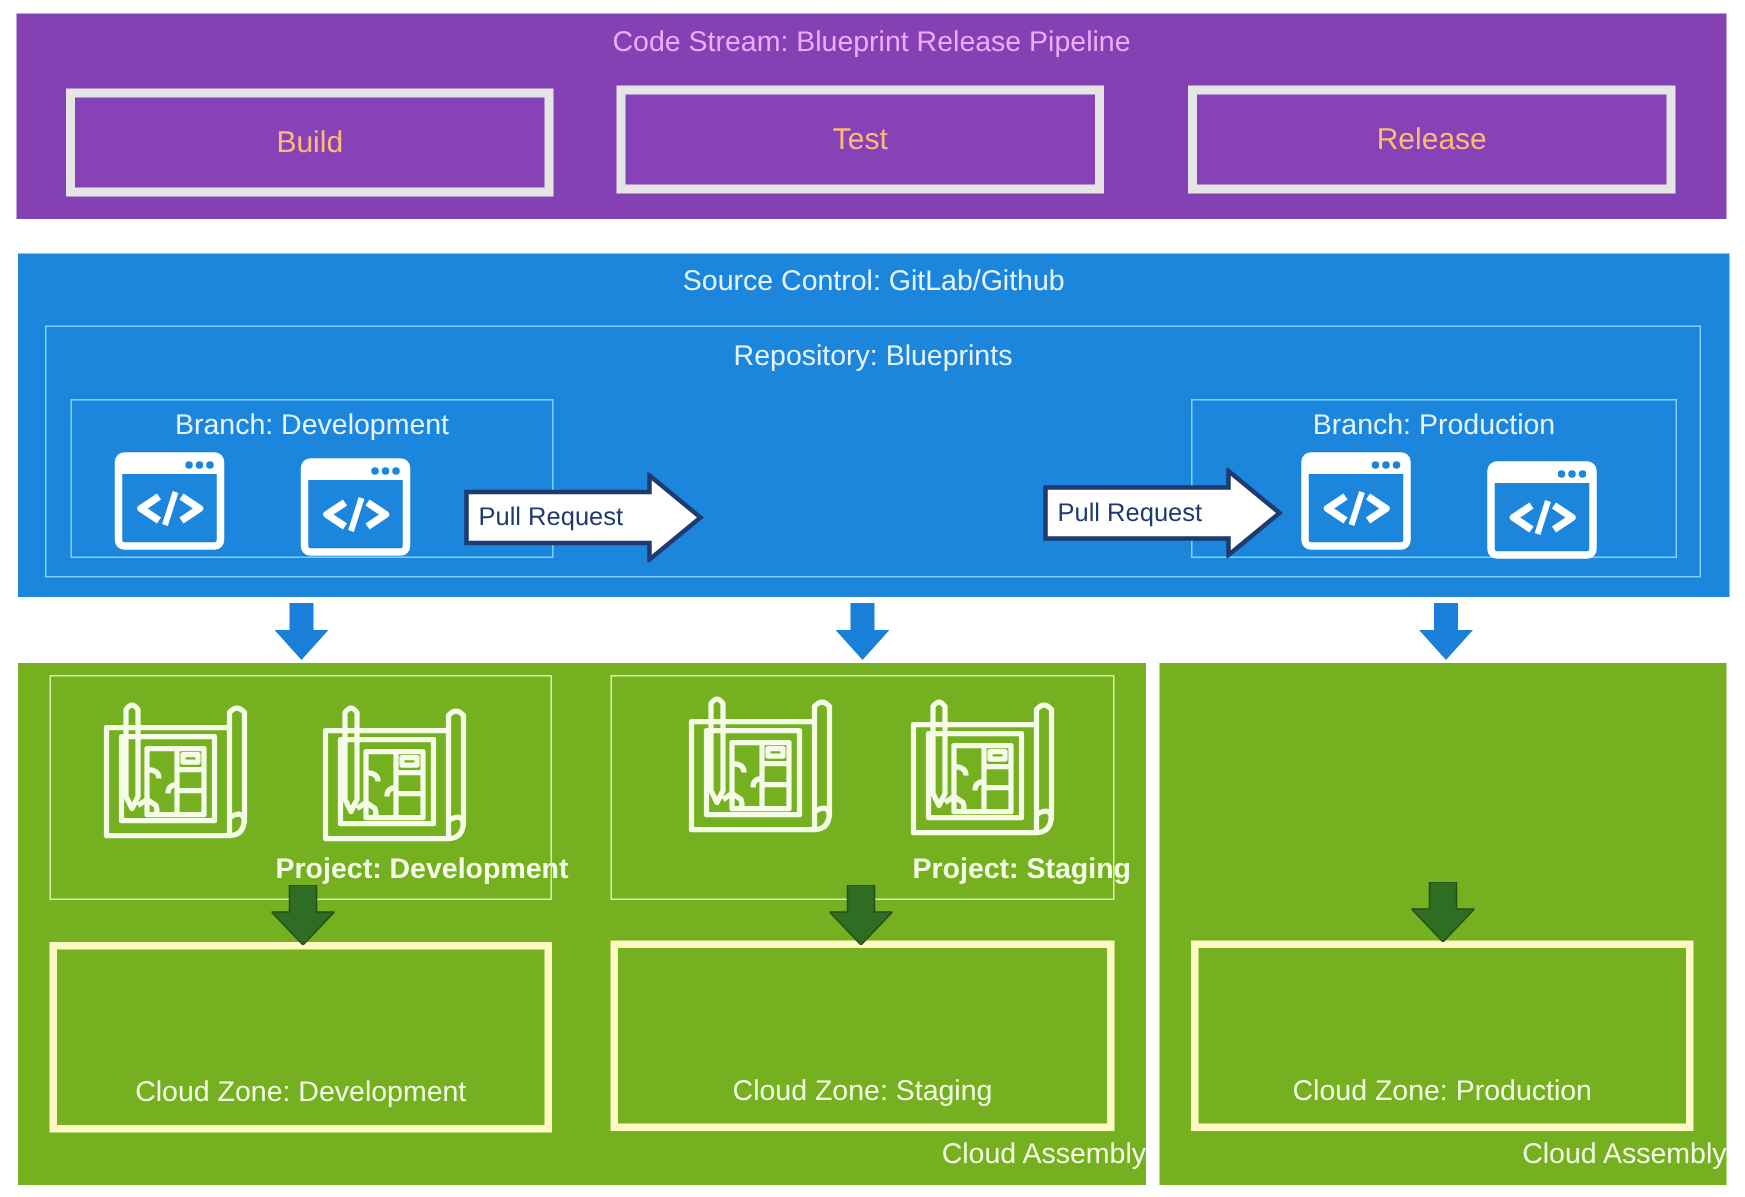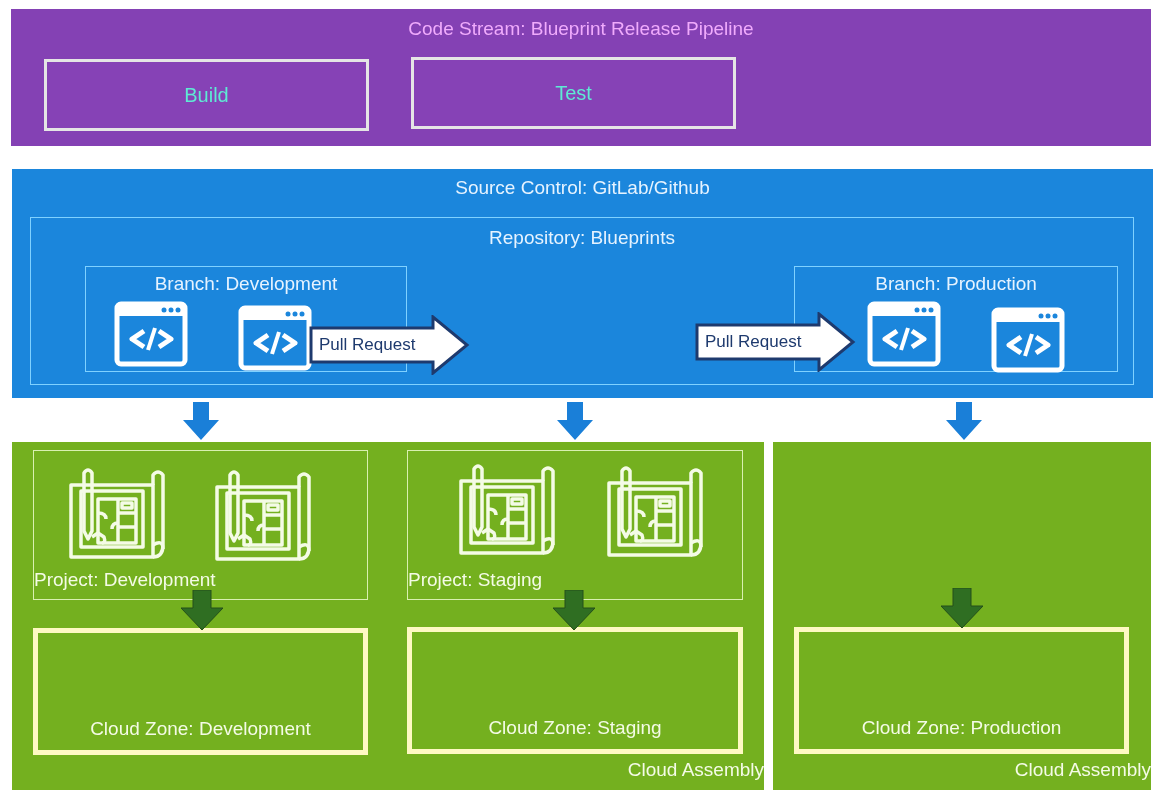--- a/index.html
+++ b/index.html
@@ -3,42 +3,42 @@
 <meta charset="utf-8">
 <style>
   * { box-sizing: border-box; margin: 0; padding: 0; }
   html, body { width: 1163px; height: 798px; background: #ffffff; overflow: hidden; }
   body { position: relative; font-family: "Liberation Sans", "DejaVu Sans", sans-serif; color: #fff; }
   .abs { position: absolute; }
 
   
   #codestream { left: 11px; top: 9px; width: 1140px; height: 137px; background: #8441b4; }
   #codestream .title { left: 0; top: 9px; width: 100%; text-align: center; font-size: 19px; color: #f0abfc; }
-  .stage { top: 50px; height: 72px; border: 3px solid #e5e5e5; background: #8642b6; display: flex; align-items: center; justify-content: center; font-size: 20px; color: #5eead4; }
+  .stage { top: 50px; height: 72px; border: 6px solid #e5e5e5; background: #8642b6; display: flex; align-items: center; justify-content: center; font-size: 20px; color: #fdba74; }
 
   
   #source { left: 12px; top: 169px; width: 1141px; height: 229px; background: #1b86dc; text-decoration: underline; }
   #source .title { left: 0; top: 8px; width: 100%; text-align: center; font-size: 19px; color: #e6f3ff; }
   #repo { left: 18px; top: 48px; width: 1104px; height: 168px; border: 1px solid #7fd1ff; }
   #repo .title { top: 9px; }
   .branch { top: 48px; height: 106px; border: 1px solid #7fd1ff; }
   .branch .label { left: 0; top: 6px; width: 100%; text-align: center; font-size: 19px; color: #e6f3ff; }
   .codeicon { width: 74px; height: 66px; }
 
   .pr { height: 60px; }
   .pr .txt { position: absolute; left: 10px; top: 0; height: 100%; display: flex; align-items: center; font-size: 17px; color: #1e3a6e; }
 
   
   .blue-arrow { width: 36px; height: 40px; }
 
   
   .assembly { top: 442px; height: 348px; background: #74b01f; }
   .assembly .title { left: 0; bottom: 9px; width: 100%; text-align: right; font-size: 19px; color: #f4fbe6; }
   .project { height: 150px; border: 1px solid #d9f0b0; }
-  .project .label { left: 0; bottom: 8px; width: 100%; text-align: left; font-size: 19px; color: #f4fbe6; }
+  .project .label { left: 12px; bottom: 8px; width: 100%; text-align: right; font-size: 19px; color: #f4fbe6; font-weight: bold; }
   .zone { height: 127px; border: 5px solid #fef9c3; }
   .zone .label { left: 0; bottom: 10px; width: 100%; text-align: center; font-size: 19px; color: #f4fbe6; }
   .bp-icon { width: 104px; height: 94px; }
   .green-arrow { width: 42px; height: 40px; }
 </style>
 </head>
 <body>
 
 <svg width="0" height="0" style="position:absolute">
   <defs>
@@ -73,28 +73,31 @@
 </svg>
 
 <div id="codestream" class="abs">
   <div class="abs title">Code Stream: Blueprint Release Pipeline</div>
   <div class="abs stage" style="left:33px; width:325px;">
     <span>Build</span>
   </div>
   <div class="abs stage" style="left:400px; width:325px; top:48px;text-align:center;">
     <span>Test</span>
   </div>
+  <div class="abs stage" style="left:781px; width:325px; top:48px;">
+    <span>Release</span>
+  </div>
 </div>
 
 <div id="source" class="abs">
   <div class="abs title">Source Control: GitLab/Github</div>
   <div id="repo" class="abs">
     <div class="abs title" style="left:0;width:100%;text-align:center;font-size:19px;color:#e6f3ff;">Repository: Blueprints</div>
 
-    <div class="abs branch" style="left:16px; width:322px;margin-left:38px;">
+    <div class="abs branch" style="left:16px; width:322px;">
       <div class="abs label">Branch: Development</div>
       <svg class="abs codeicon" style="left:28px; top:34px;">
           <use href="#sym-code"></use>
         </svg>
       <svg class="abs codeicon" style="left:152px; top:38px;">
           <use href="#sym-code"></use>
         </svg>
     </div>
 
 

